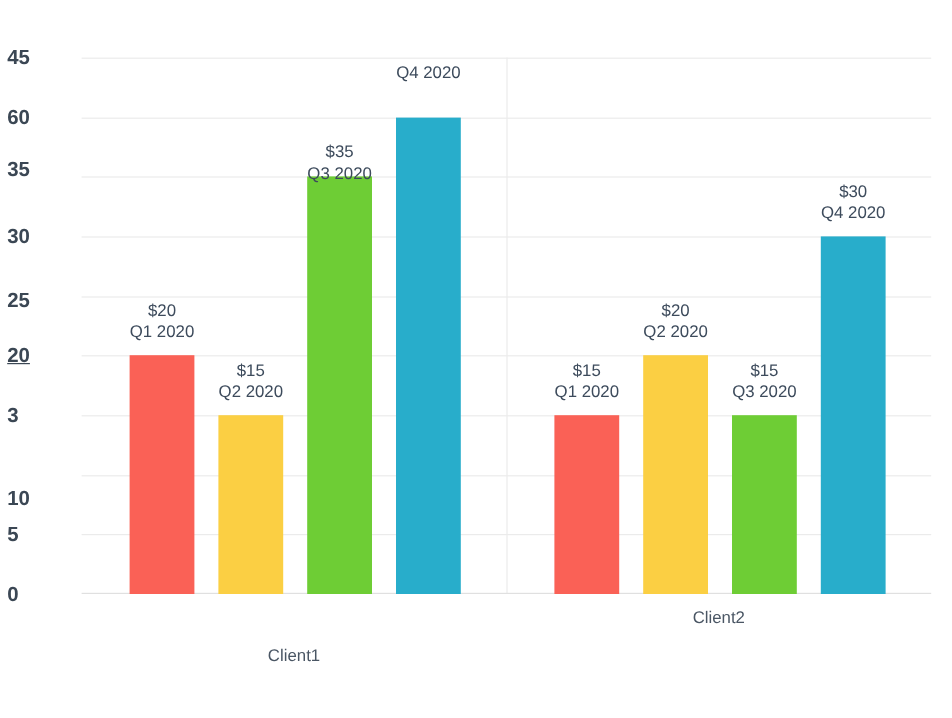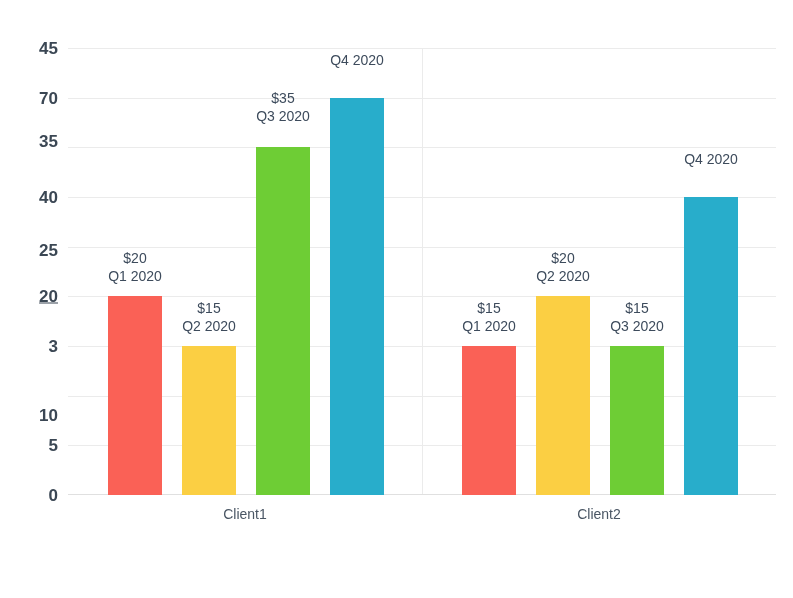--- a/index.html
+++ b/index.html
@@ -49,21 +49,20 @@
     height: 1px;
     bottom: 0;
     background: #e0e0e0;
   }
 
   
   .y-tick-label {
     position: absolute;
     right: 0;
     width: 52px;
-    text-align: right;
     font-size: 17px;
     font-weight: bold;
     color: #3b4754;
     line-height: 1;
     transform: translateY(-50%);
     white-space: nowrap;
   }
   #y-axis {
     position: absolute;
     left: 0;
@@ -107,23 +106,23 @@
 
 <div id="chart-root">
 
   <div id="y-axis">
       <div class="y-tick-label" style="top: 447px;">0</div>
       <div class="y-tick-label" style="top: 397.333px;">5</div>
       <div class="y-tick-label" style="top: 367px;">10</div>
       <div class="y-tick-label" style="top: 298px;">3</div>
       <div class="y-tick-label" style="top: 248.333px; text-decoration: underline;">20</div>
       <div class="y-tick-label" style="top: 202px;">25</div>
-      <div class="y-tick-label" style="top: 149px;">40</div>
+      <div class="y-tick-label" style="top: 149px;">30</div>
       <div class="y-tick-label" style="top: 93px;">35</div>
-      <div class="y-tick-label" style="top: 49.6667px;">70</div>
+      <div class="y-tick-label" style="top: 49.6667px;">60</div>
       <div class="y-tick-label" style="top: 0px;">45</div>
     </div>
 
   <div class="plot-area">
     <div id="gridlines-h">
         <div class="gridline-h" style="top: 397px;"></div>
         <div class="gridline-h" style="top: 348px;"></div>
         <div class="gridline-h" style="top: 298px;"></div>
         <div class="gridline-h" style="top: 248px;"></div>
         <div class="gridline-h" style="top: 199px;"></div>
@@ -150,42 +149,43 @@
 
   <div id="bar-labels-layer">
       <div class="bar-label" style="left: 75px; width: 120px; top: 250.333px;">
         <span class="lbl-value">$20</span>
         <span class="lbl-period">Q1 2020</span>
       </div>
       <div class="bar-label" style="left: 149px; width: 120px; top: 300px;">
         <span class="lbl-value">$15</span>
         <span class="lbl-period">Q2 2020</span>
       </div>
-      <div class="bar-label" style="left: 223px; width: 120px; top: 90px;">
+      <div class="bar-label" style="left: 223px; width: 120px; top: 118px;">
         <span class="lbl-value">$35</span>
         <span class="lbl-period">Q3 2020</span>
       </div>
       <div class="bar-label" style="left: 297px; width: 120px; top: 51.6667px;">
         <span class="lbl-period">Q4 2020</span>
       </div>
       <div class="bar-label" style="left: 429px; width: 120px; top: 300px;">
         <span class="lbl-value">$15</span>
         <span class="lbl-period">Q1 2020</span>
       </div>
       <div class="bar-label" style="left: 503px; width: 120px; top: 250.333px;">
         <span class="lbl-value">$20</span>
         <span class="lbl-period">Q2 2020</span>
       </div>
       <div class="bar-label" style="left: 577px; width: 120px; top: 300px;">
         <span class="lbl-value">$15</span>
         <span class="lbl-period">Q3 2020</span>
       </div>
       <div class="bar-label" style="left: 651px; width: 120px; top: 151px;">
+        <span class="lbl-value">$30</span>
         <span class="lbl-period">Q4 2020</span>
       </div>
     </div>
 
   <div id="x-categories">
-      <div class="x-cat-label" style="left: 68px; width: 354px;">Client1</div>
+      <div class="x-cat-label" style="left: 68px; width: 354px; margin-top: 32px;">Client1</div>
       <div class="x-cat-label" style="left: 422px; width: 354px;">Client2</div>
     </div>
 
 </div>
 
 </body></html>

